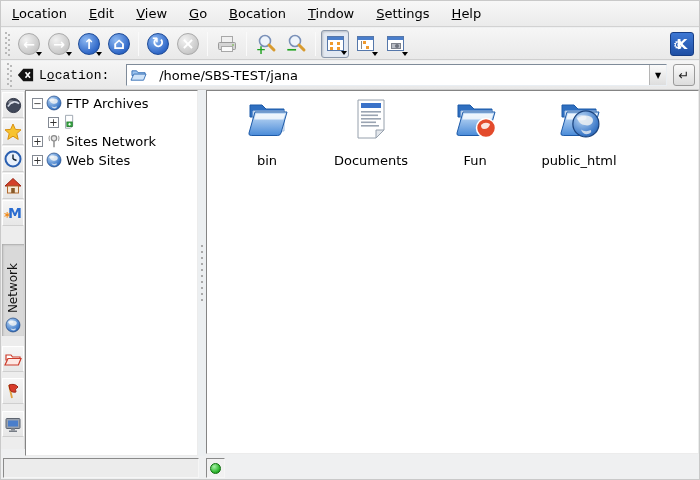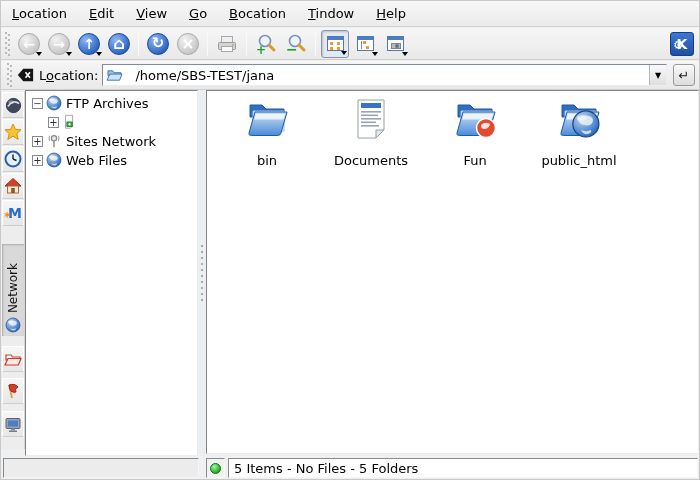--- a/index.html
+++ b/index.html
@@ -32,21 +32,21 @@
   .kdelogo { width:24px; height:24px; margin-right:3px; background:linear-gradient(#3d77d4,#1f4fa4); border:1px solid #163d85; border-radius:3px;
              display:flex; align-items:center; justify-content:center; color:#fff; font-weight:bold; font-size:14px; position:relative; }
   .kdelogo .gear { position:absolute; left:2px; top:5px; font-size:12px; color:#fff; font-weight:normal; }
   .view-ico { width:17px; height:15px; background:#fff; border:1px solid #5577aa; position:relative; }
   .view-ico .bar { position:absolute; left:0; top:0; width:100%; height:3px; background:#4a7ecb; }
   .sq { position:absolute; width:3px; height:3px; background:#f09a2c; }
 
   
   .locbar { position:absolute; left:0; top:60px; width:100%; height:29px; display:flex; align-items:center;
             background:linear-gradient(#f5f5f5,#e9e9e9); border-bottom:1px solid #cfcfcf; padding:0 4px; }
-  .loc-label { margin:0 4px 0 4px; white-space:nowrap; }
+  .loc-label { margin:0 17px 0 4px; white-space:nowrap;font-family:Liberation Mono, monospace; }
   .combo { flex:1; height:22px; background:#fff; border:1px solid #7f8b99; border-bottom-color:#e9eef3; border-right-color:#e9eef3;
            display:flex; align-items:center; padding-left:3px;gap:8px; }
   .combo input { flex:1; border:none; outline:none; font:13px "DejaVu Sans","Liberation Sans",sans-serif; background:#fff; padding-left:4px; }
   .combo-arrow { width:17px; height:20px; display:flex; align-items:center; justify-content:center; font-size:8px;
                  background:linear-gradient(#fafafa,#dedede); border-left:1px solid #b5b5b5; }
   .go-btn { width:22px; height:22px; margin-left:6px; background:linear-gradient(#fafafa,#dcdcdc); border:1px solid #9a9a9a;
             border-radius:3px; display:flex; align-items:center; justify-content:center; font-size:13px; color:#222; }
 
   
   .tabstrip { position:absolute; left:0; top:90px; width:24px; height:358px; background:#ededed; border-right:1px solid #d5d5d5; }
@@ -137,20 +137,21 @@
 
 <div class="window">
 
   <div class="menubar">
     <span class="menu-item"><u>L</u><span>ocation</span></span>
     <span class="menu-item"><u>E</u><span>dit</span></span>
     <span class="menu-item"><u>V</u><span>iew</span></span>
     <span class="menu-item"><u>G</u><span>o</span></span>
     <span class="menu-item"><u>B</u><span>ocation</span></span>
     <span class="menu-item"><u>T</u><span>indow</span></span>
+    <span class="menu-item"><u>S</u><span>ettings</span></span>
     <span class="menu-item"><u>H</u><span>elp</span></span>
   </div>
 
   <div class="toolbar">
     <div class="handle"></div>
     <div class="tb-btn dd">
         <span class="circle gray">←</span>
       </div>
     <div class="tb-btn dd">
         <span class="circle gray">→</span>
@@ -326,21 +327,21 @@
         <path d="M4 3 Q2.5 6 4 9 M14 3 Q15.5 6 14 9" fill="none" stroke="#a0a0a0" stroke-width="1.2"></path>
         <line x1="9" y1="9" x2="9" y2="16" stroke="#8a8a8a" stroke-width="1.6"></line>
       </svg>
       <span>Sites Network</span>
     </div>
     <div class="tree-row" style="left:6px;top:60px">
       <span class="expander">+</span>
       <svg class="tree-ico" viewBox="0 0 48 48">
           <use href="#sym-globe"></use>
         </svg>
-      <span>Web Files</span>
+      <span>Web Sites</span>
     </div>
   </div>
 
   <div class="splitter">
       <div class="grip"></div>
     </div>
 
   <div class="fileview">
     <div class="filegrid">
       <div class="file-cell">
@@ -370,17 +371,14 @@
         </svg>
         <span class="file-label">public_html</span>
       </div>
     </div>
   </div>
 
   <div class="status-left"></div>
   <div class="led-box">
       <span class="led"></span>
     </div>
-  <div class="status-field">
-      <span>5 Items - No Files - 5 Folders</span>
-    </div>
 
 </div>
 
 </body></html>

